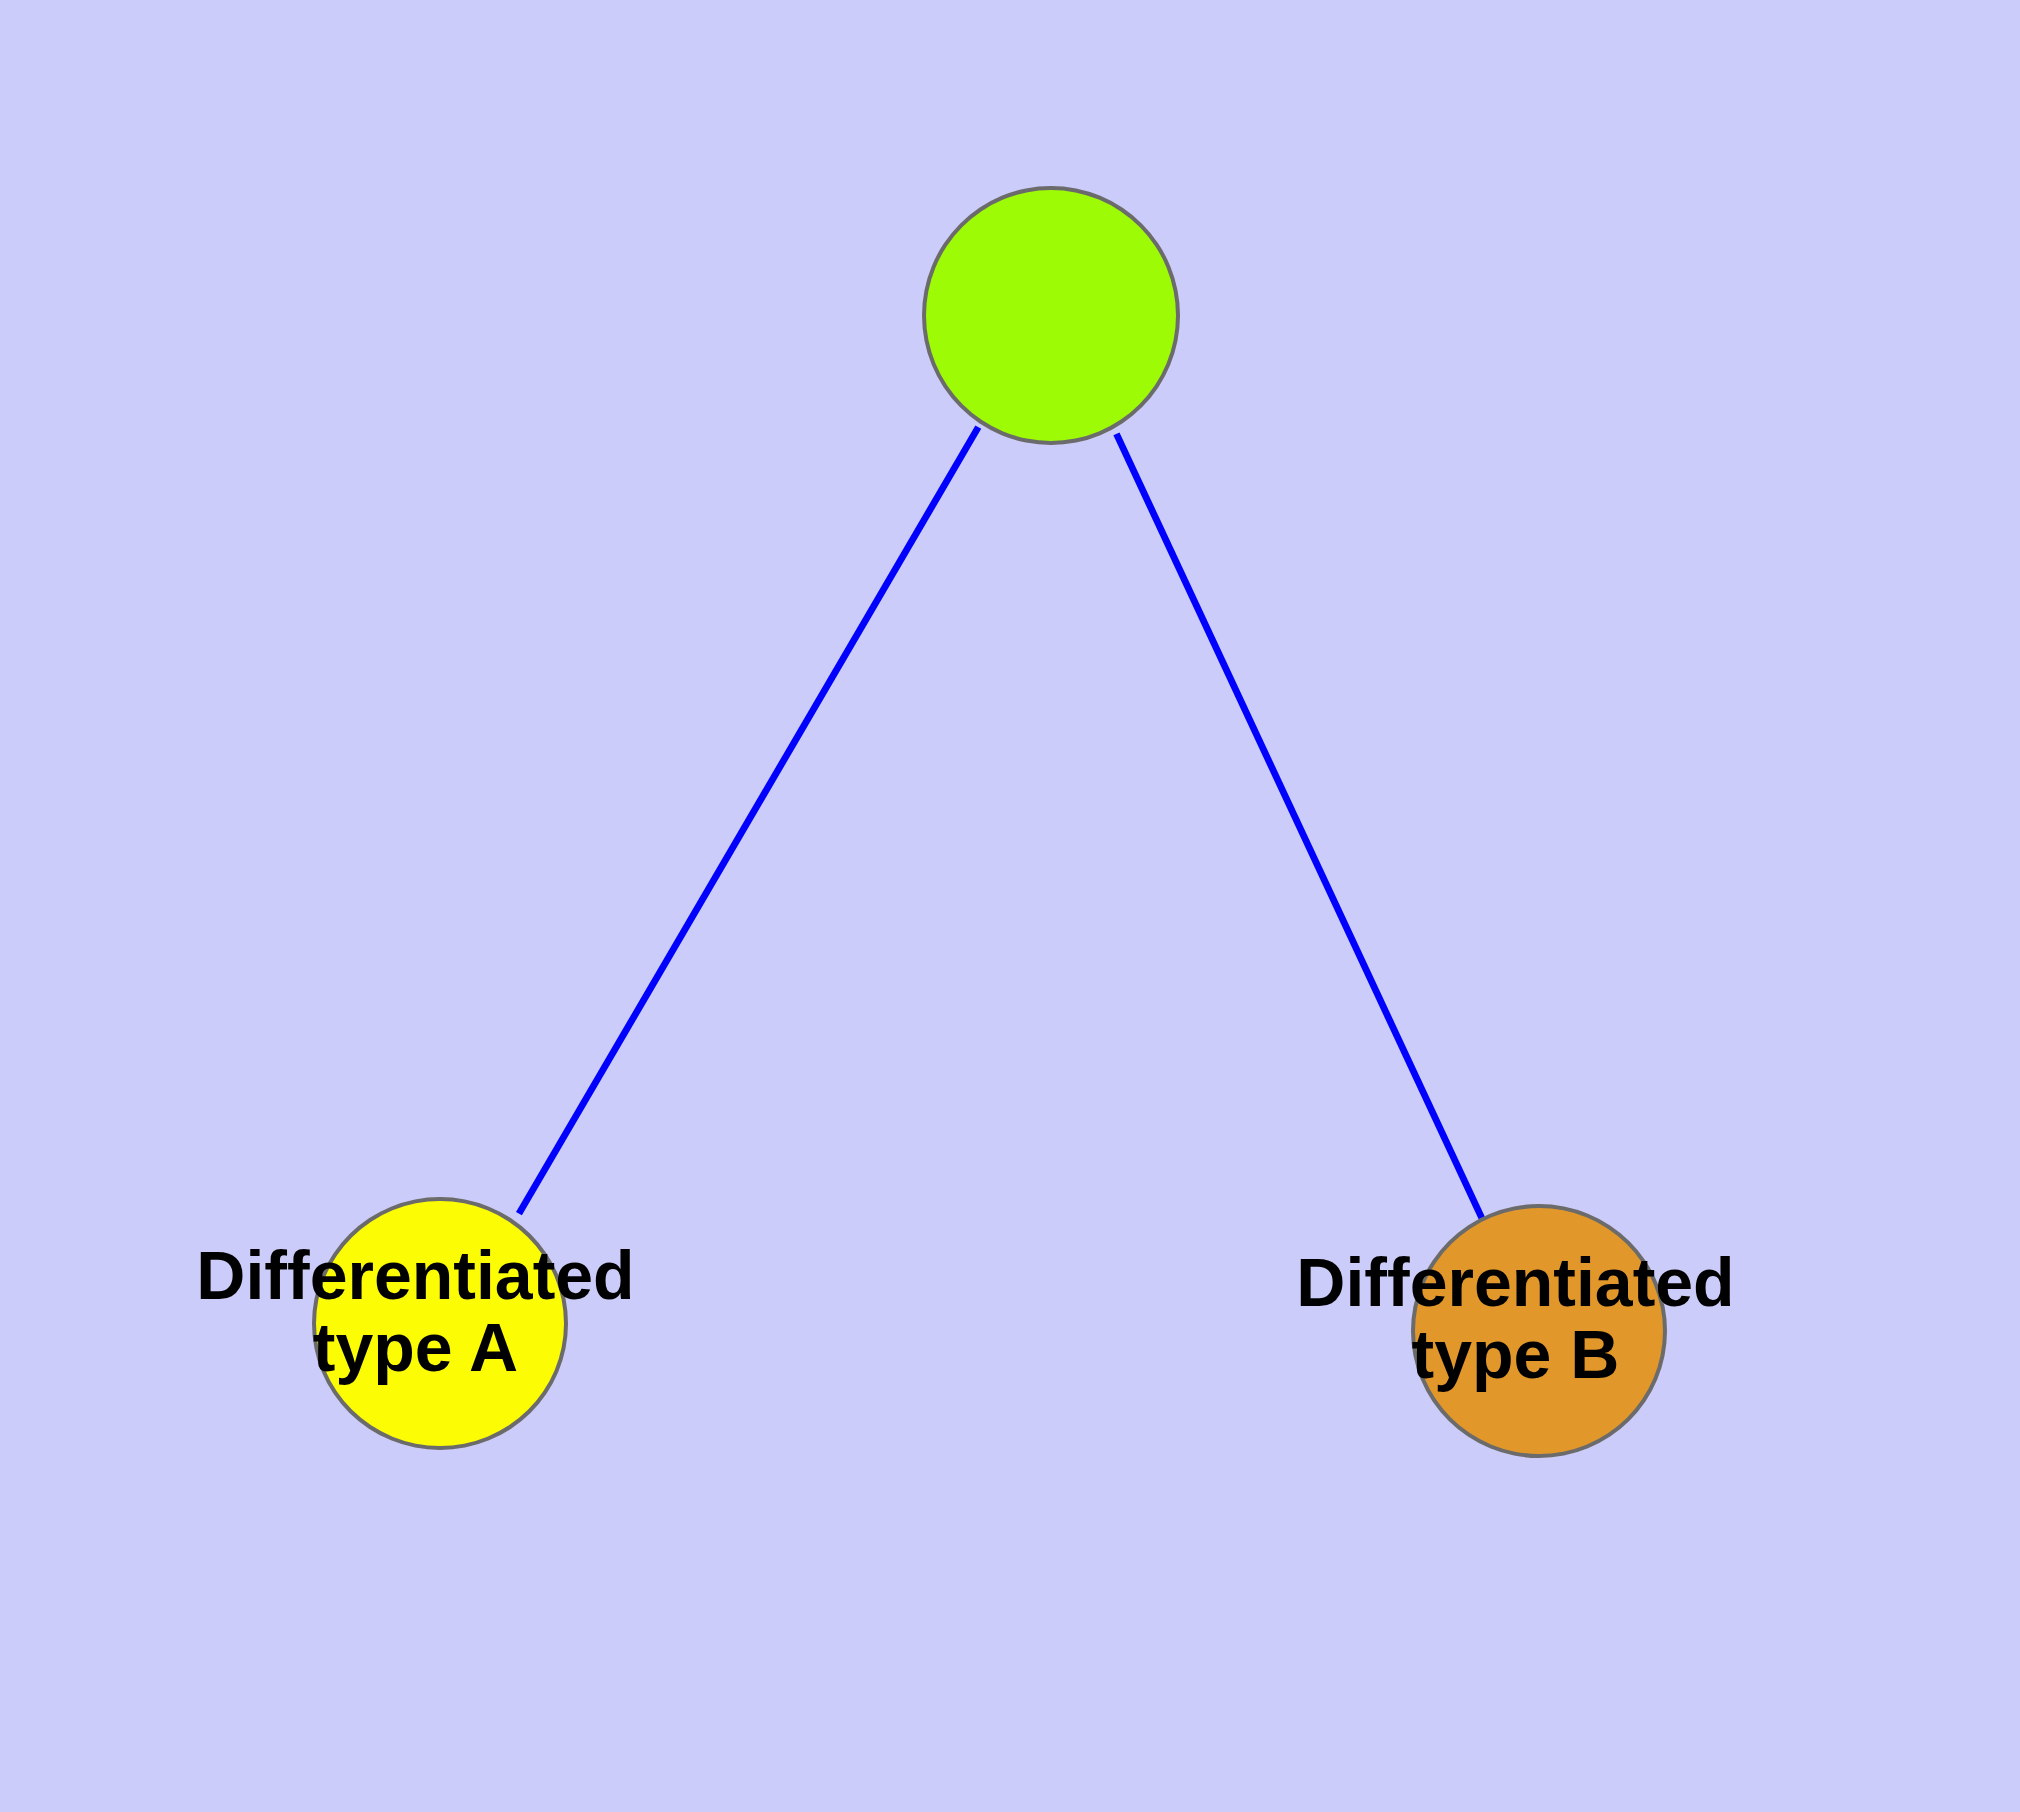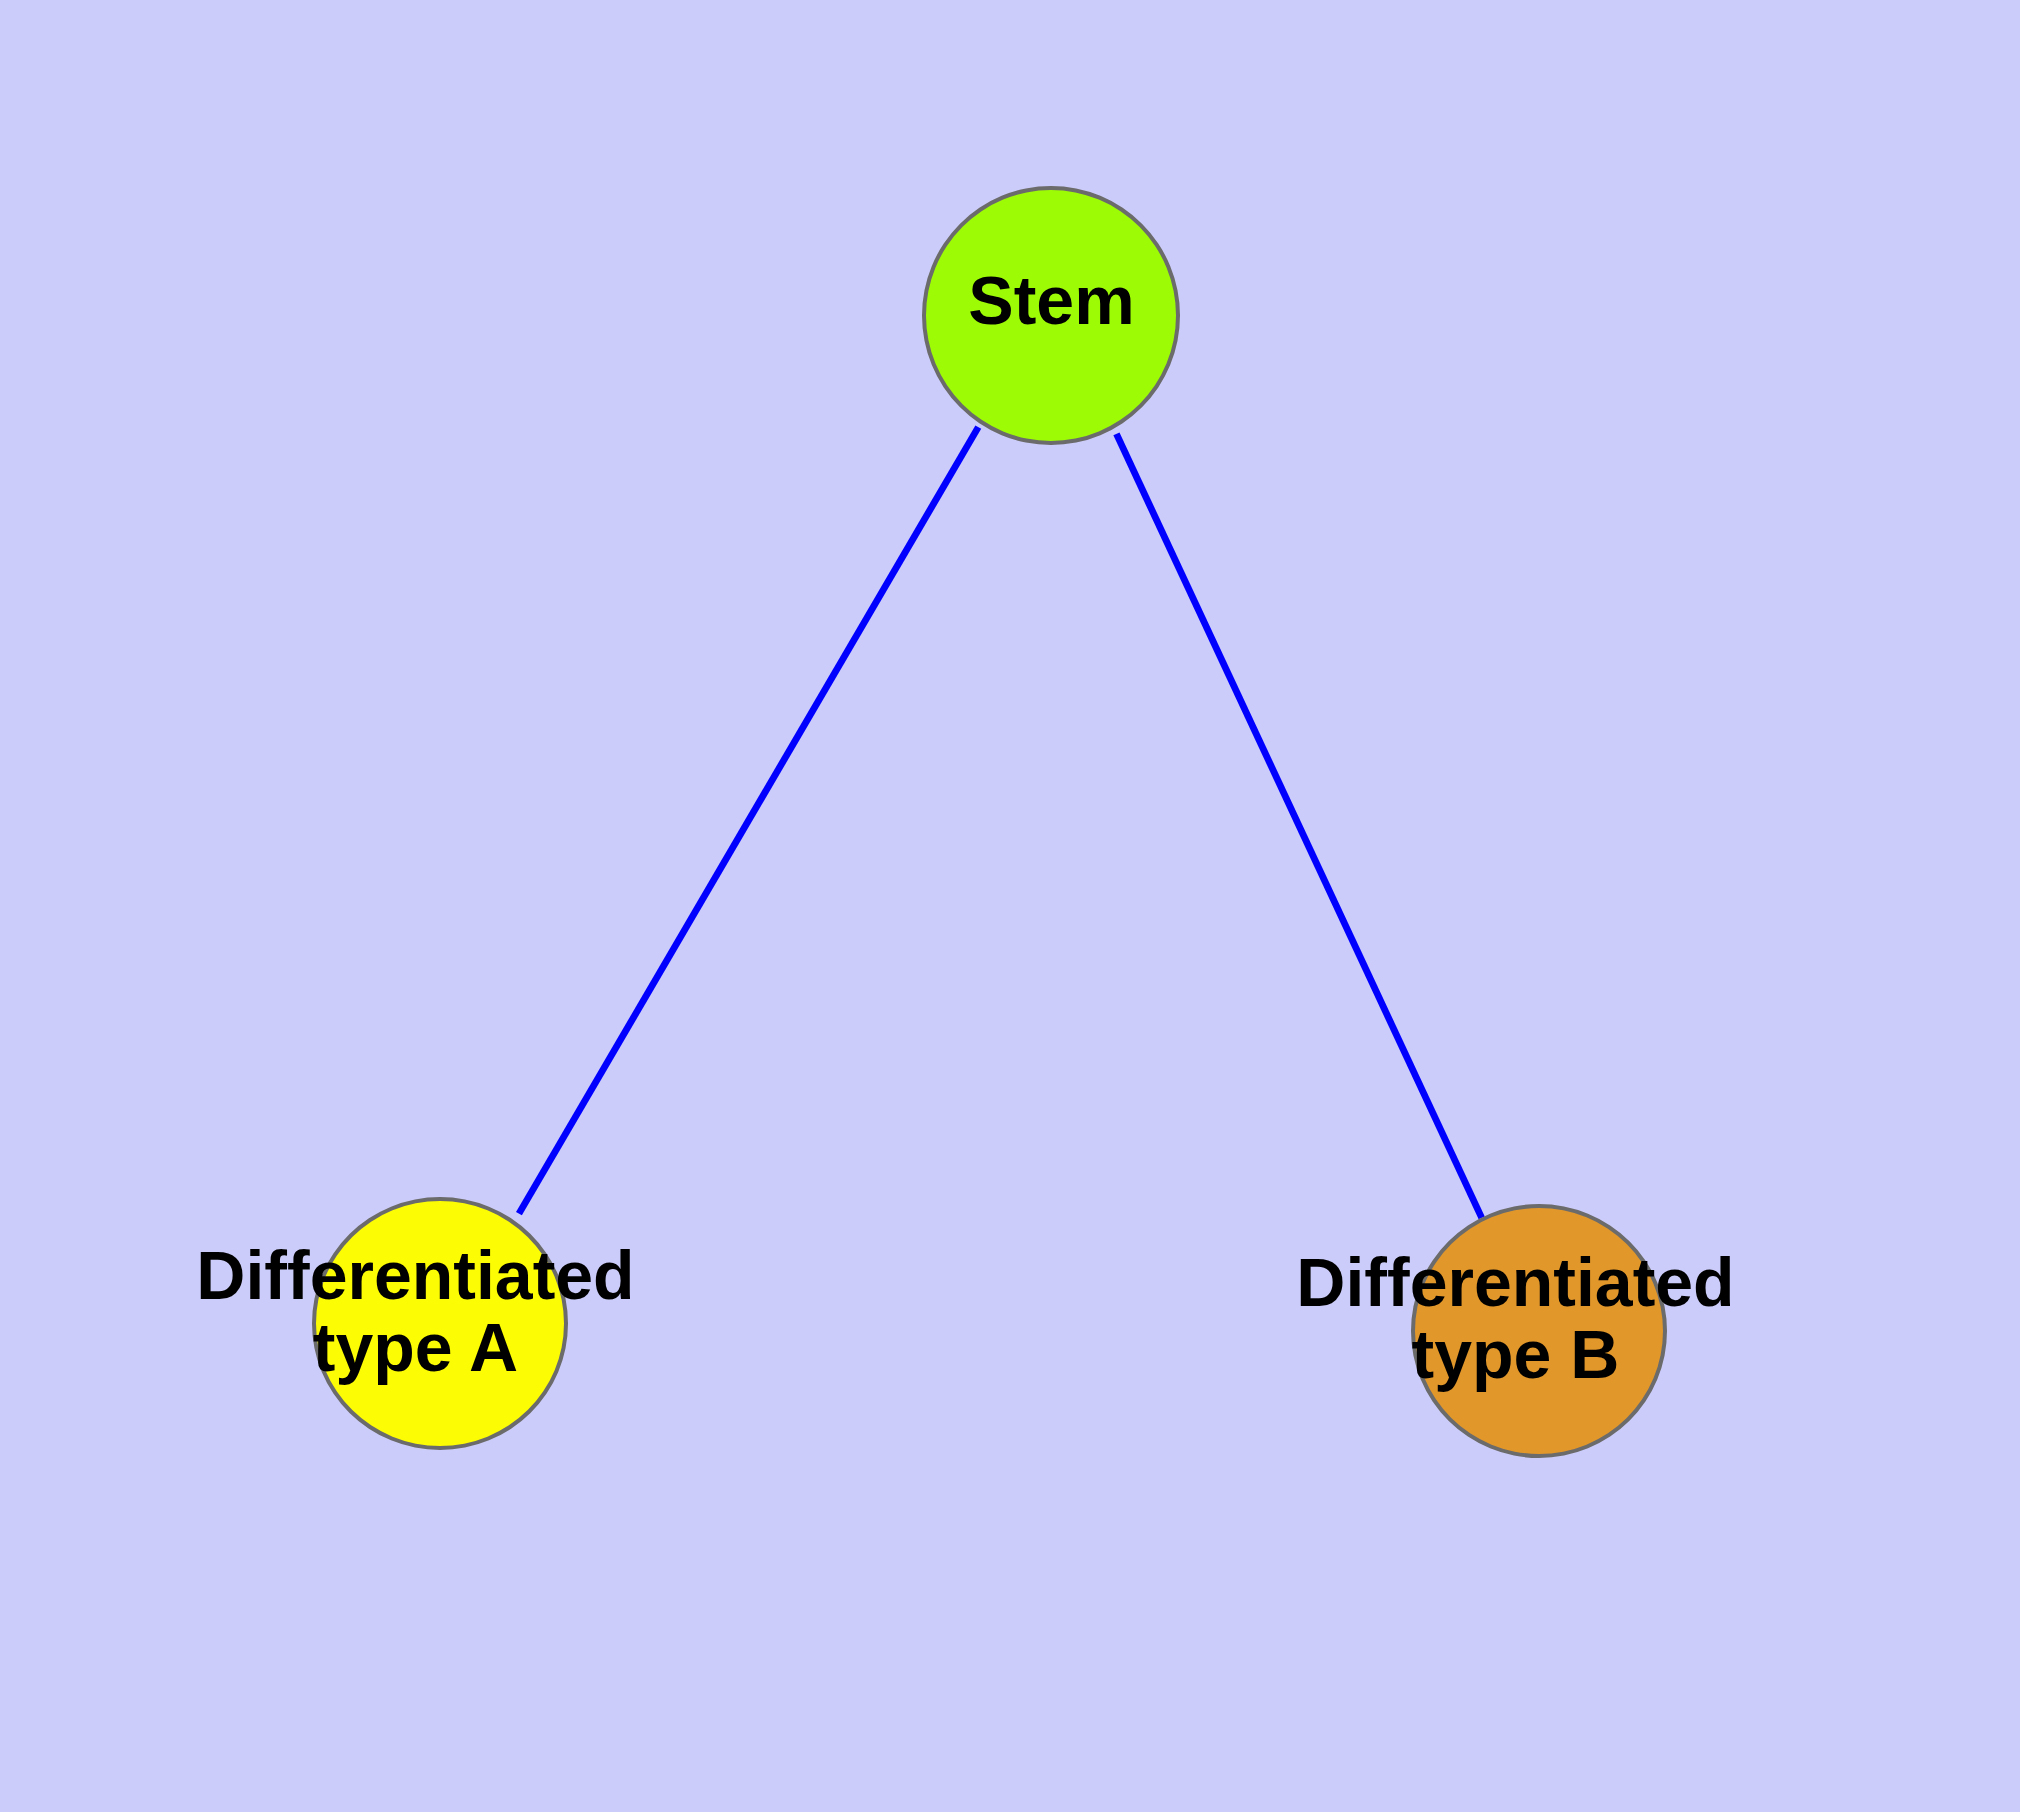--- a/index.html
+++ b/index.html
@@ -84,21 +84,20 @@
 
   <svg id="edge-layer" viewBox="0 0 2384 2138" xmlns="http://www.w3.org/2000/svg">
     <line id="edge-stem-type-a" x1="1154" y1="504" x2="612" y2="1432" stroke="#0000ff" stroke-width="8" stroke-linecap="butt"></line>
     <line id="edge-stem-type-b" x1="1317" y1="512" x2="1748" y2="1437" stroke="#0000ff" stroke-width="8" stroke-linecap="butt"></line>
   </svg>
 
   <div class="node" id="node-stem"></div>
   <div class="node" id="node-type-a"></div>
   <div class="node" id="node-type-b"></div>
 
-  <div class="node-label" id="label-stem">Stem</div>
 
   <div class="node-label" id="label-type-a">Differentiated
 type A</div>
 
   <div class="node-label" id="label-type-b">Differentiated
 type B</div>
 
 </div>
 
 

